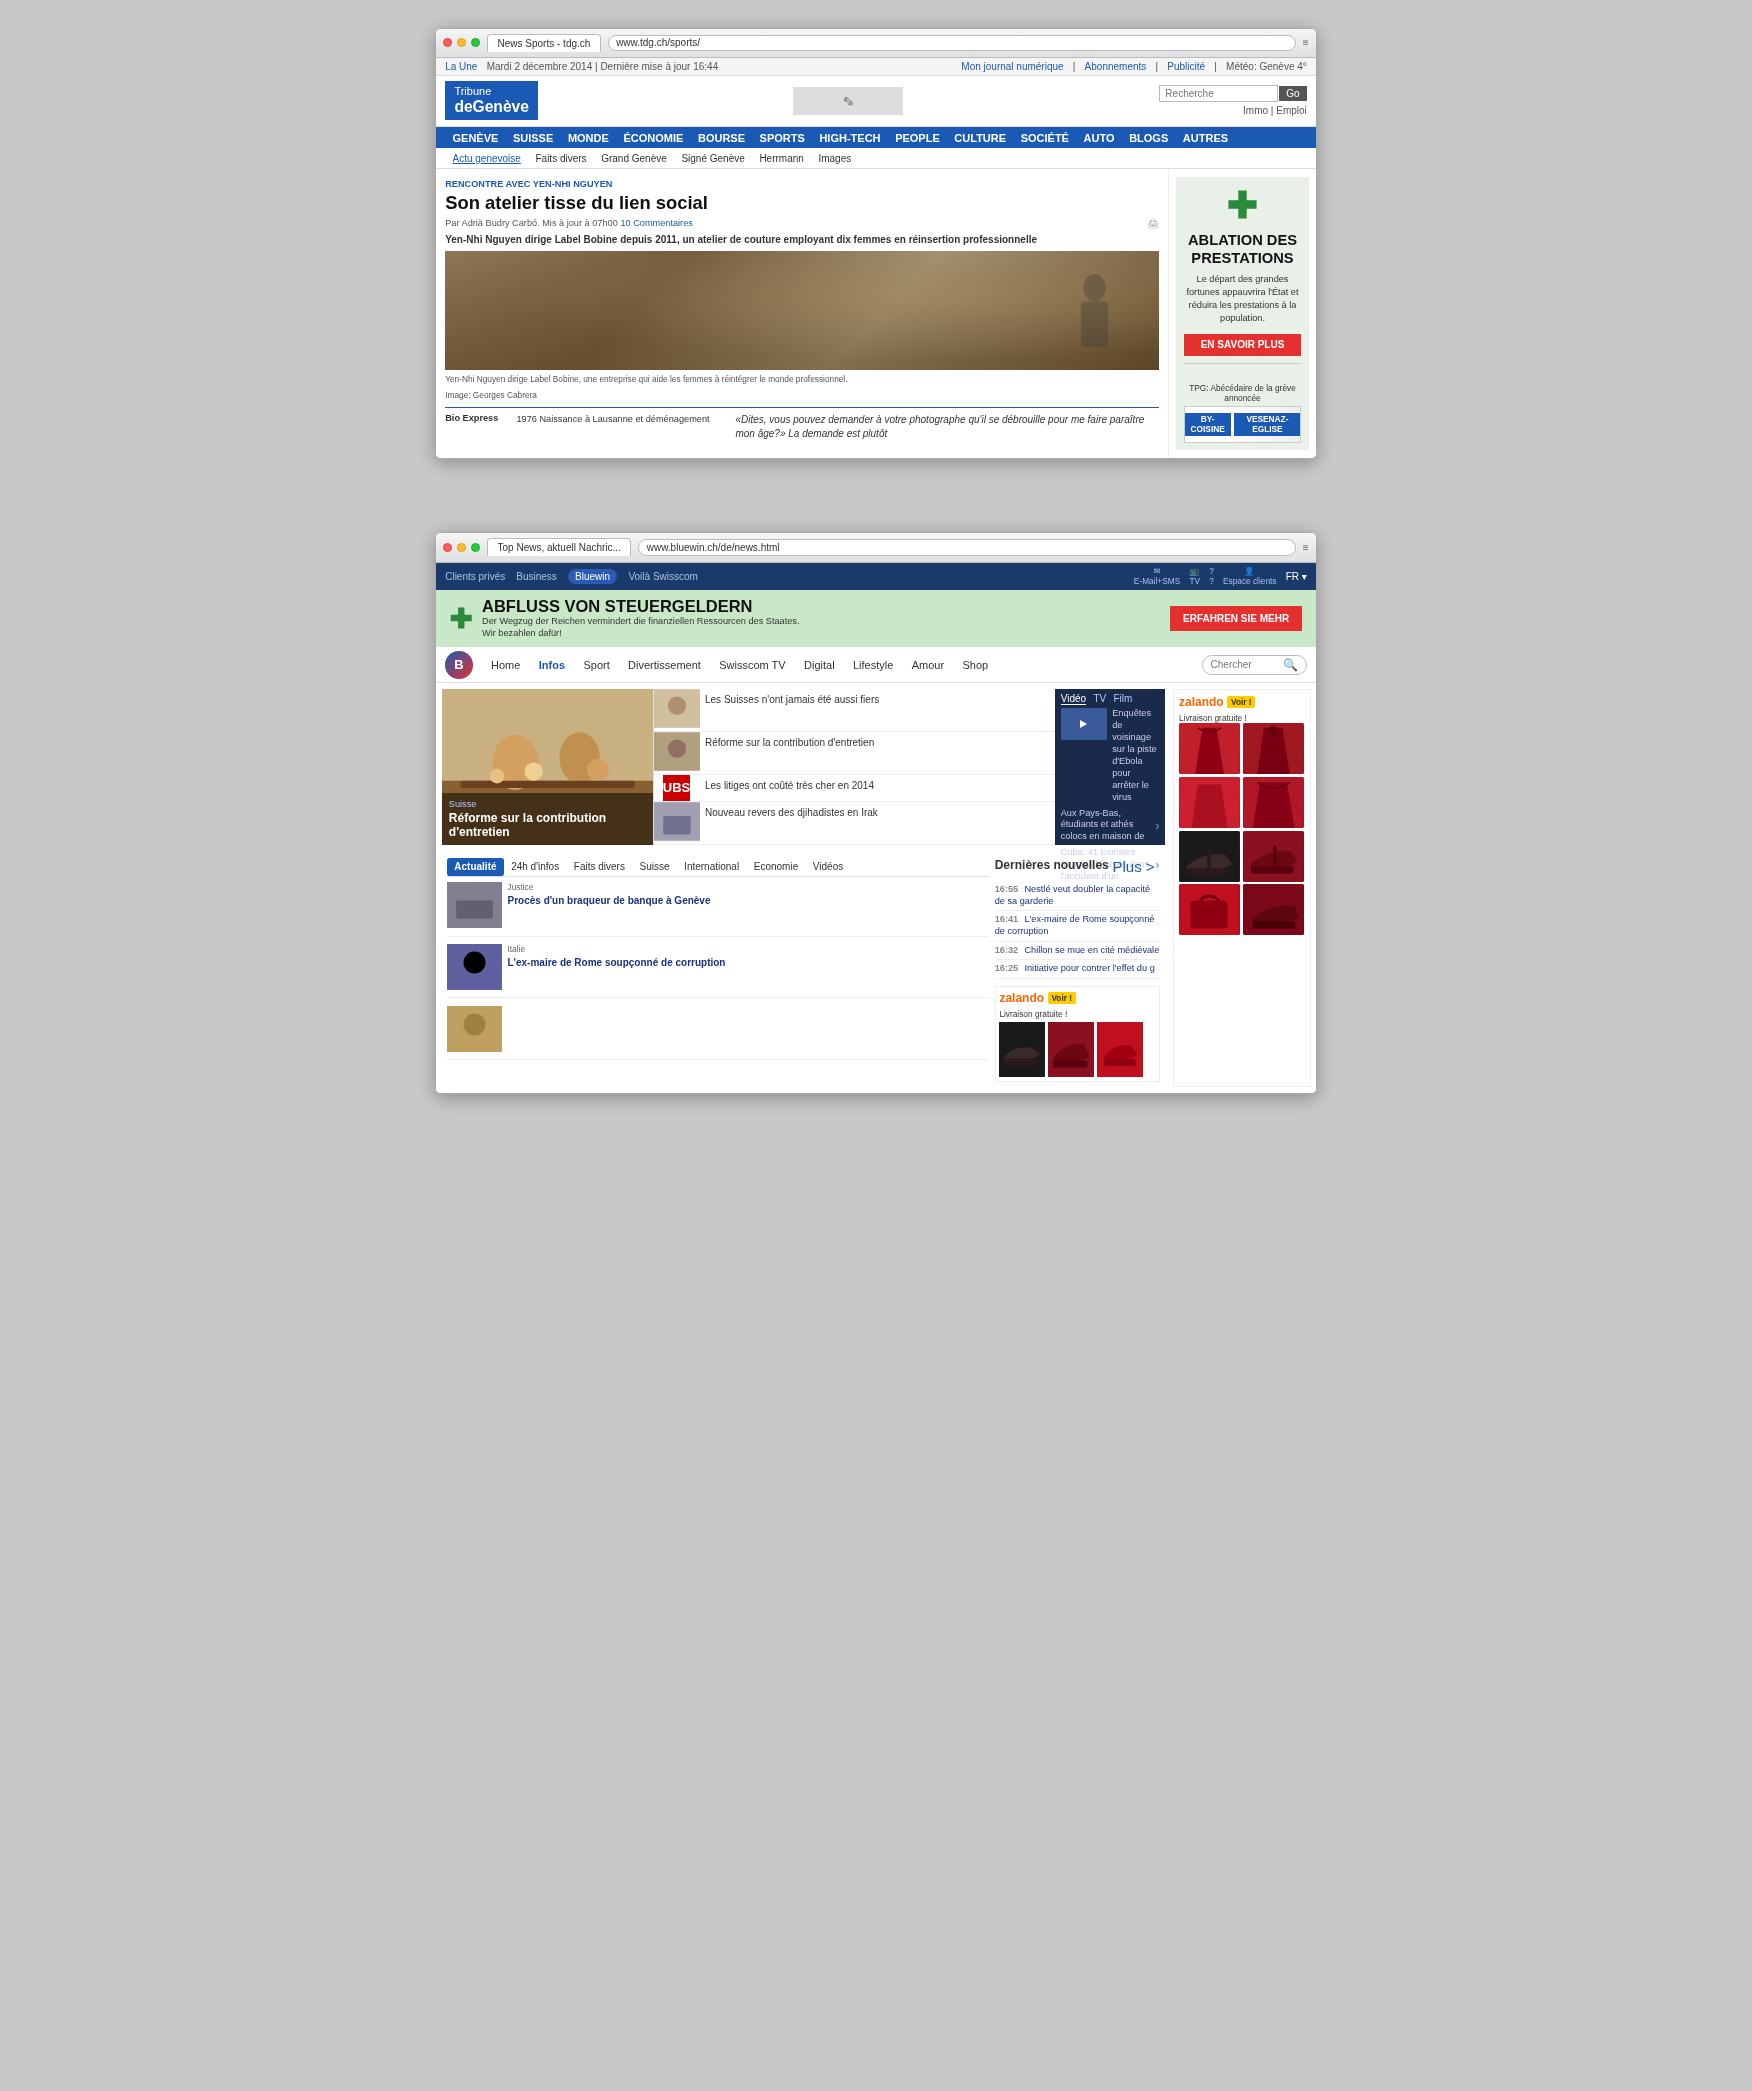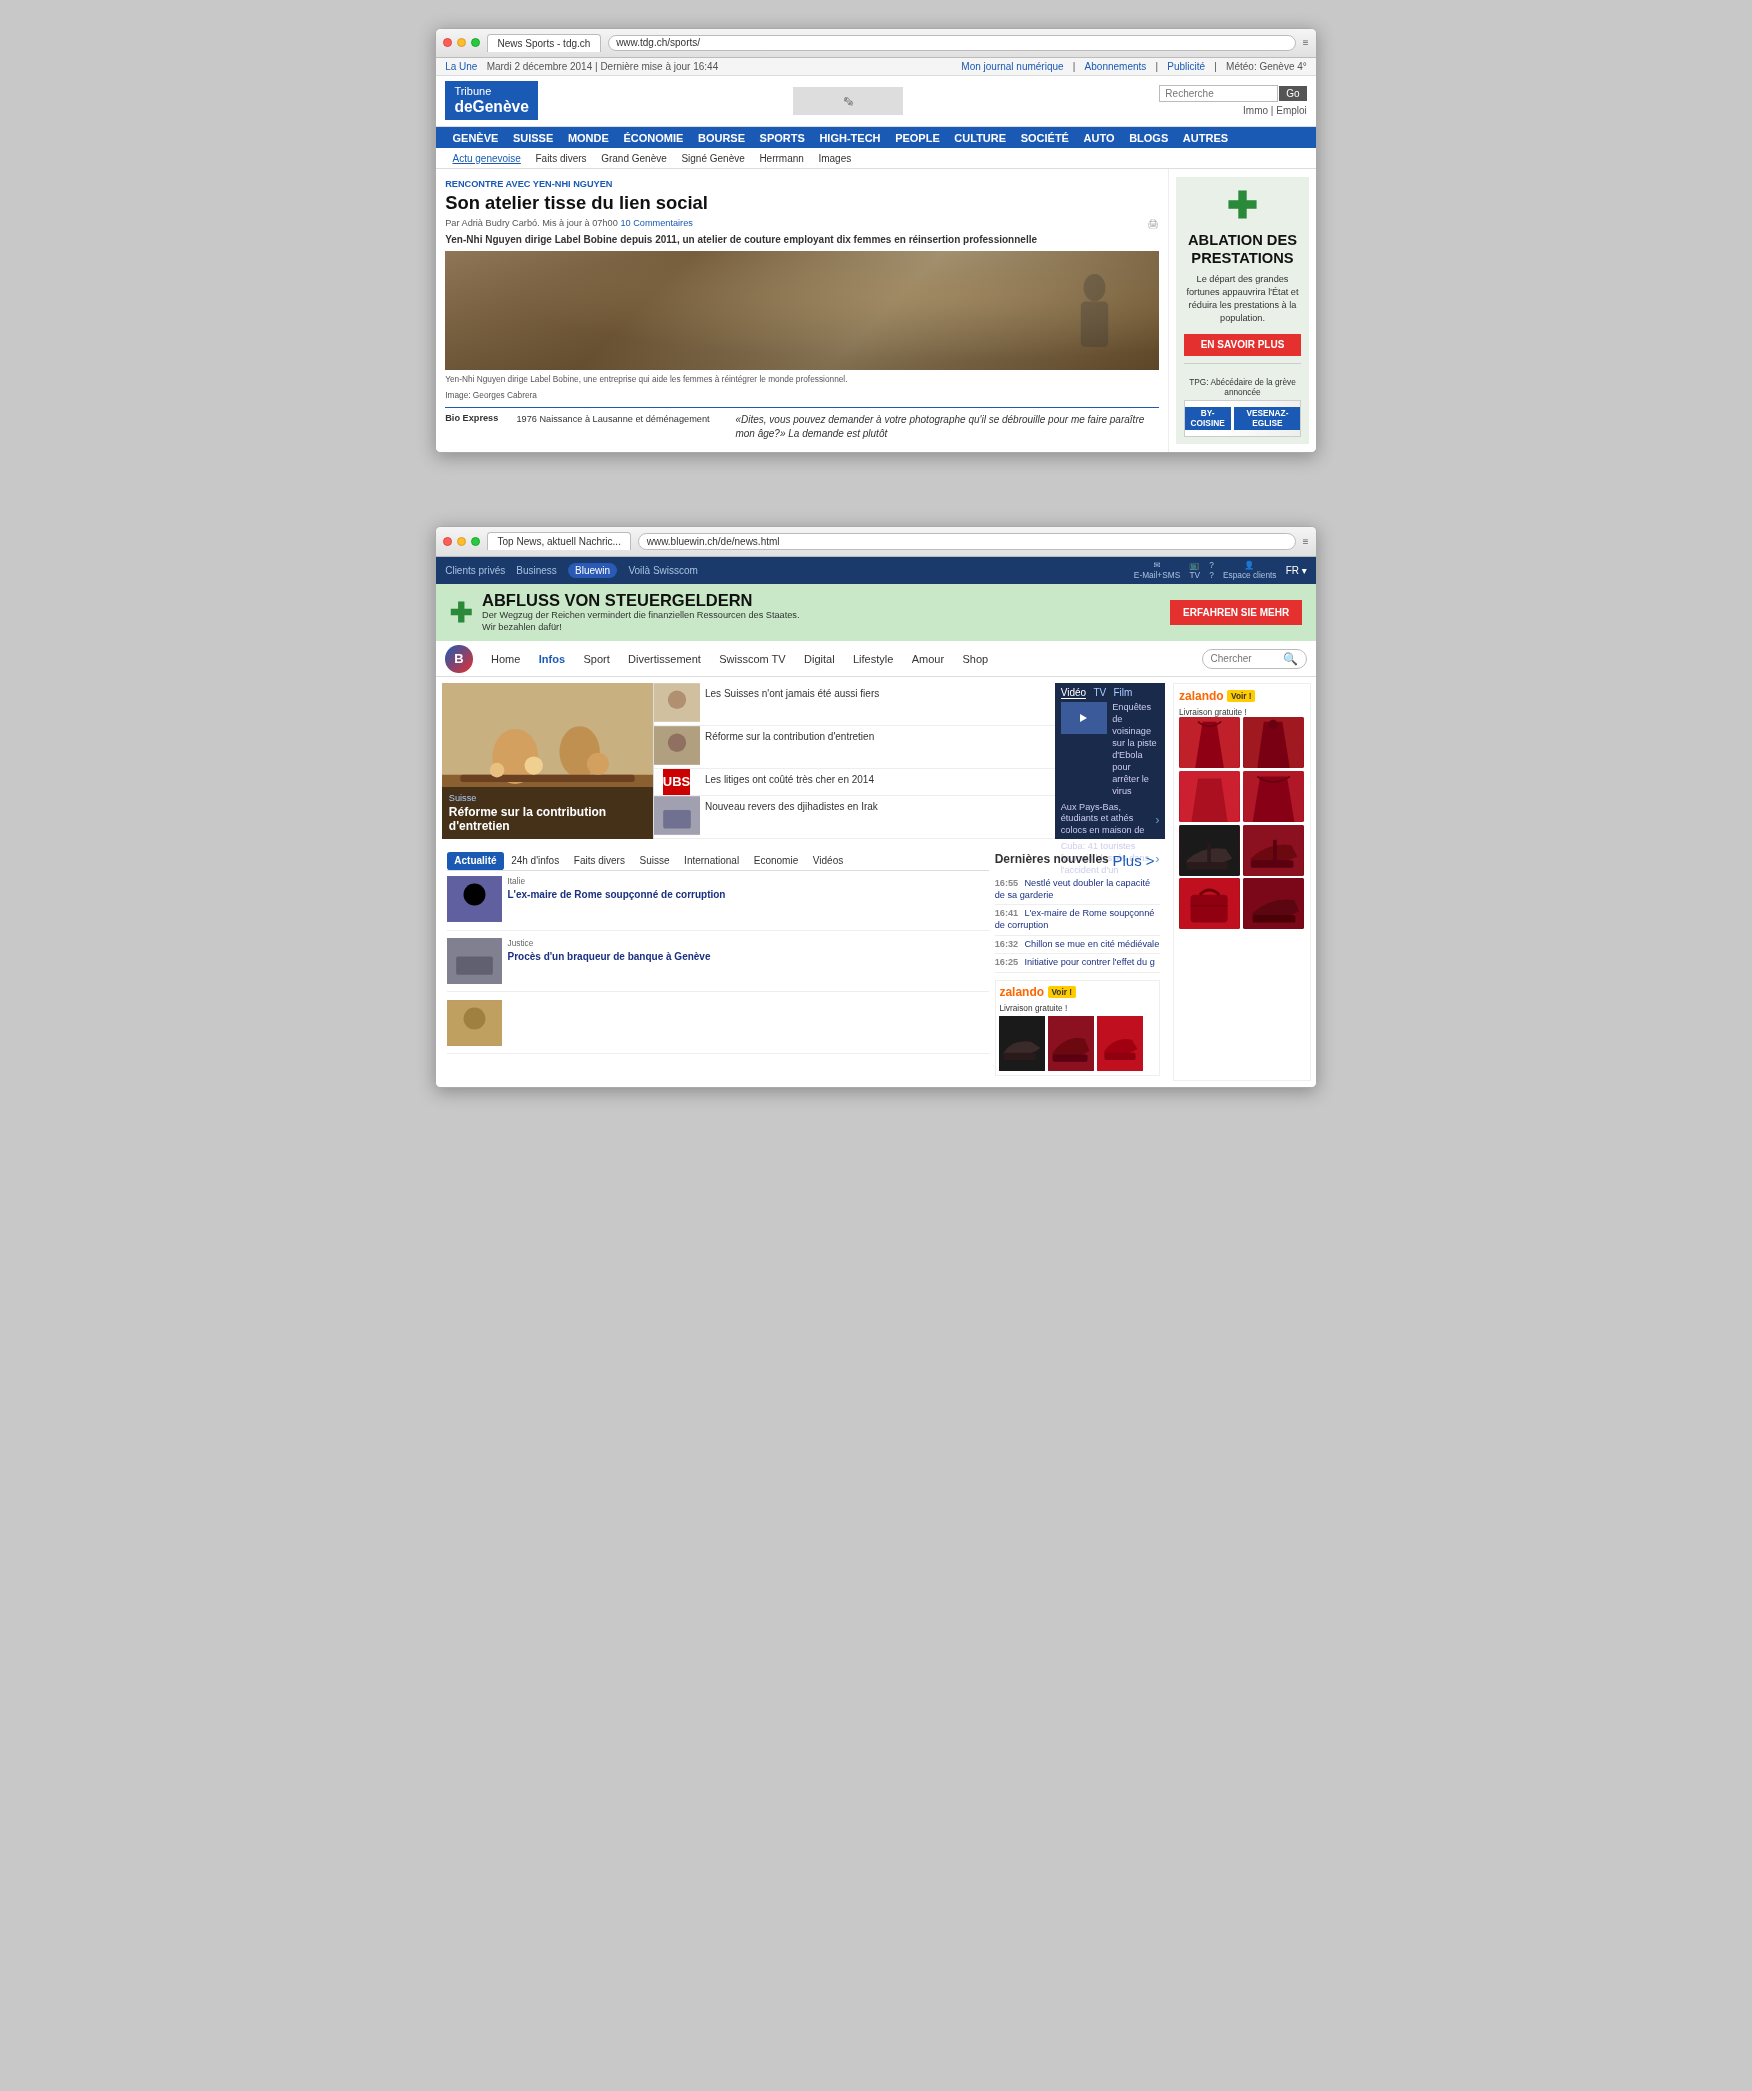--- a/index.html
+++ b/index.html
@@ -287,21 +287,21 @@
       border: none;
       padding: 5.5px 11px;
       font-size: 10px;
       font-weight: bold;
       cursor: pointer;
       width: 100%;
     }
     .tdg-ad-tpg {
       margin-top: 7.3px;
       border-top: 0.9px solid #ccc;
-      padding-top: 13px;
+      padding-top: 19px;
       font-size: 8.3px;
       color: #333;
     }
     .tdg-tpg-img {
       height: 37px;
       background: linear-gradient(to right, #fff 30%, #eee);
       border: 0.9px solid #ccc;
       display: flex;
       align-items: center;
       justify-content: center;
@@ -986,39 +986,39 @@
               <span class="bluewin-tab">Faits divers</span>
               <span class="bluewin-tab">Suisse</span>
               <span class="bluewin-tab">International</span>
               <span class="bluewin-tab">Economie</span>
               <span class="bluewin-tab">Vidéos</span>
             </div>
 
             <div class="bluewin-news-item">
               <div class="bluewin-news-thumb">
                 <svg width="55" height="46" viewBox="0 0 60 50">
+                    <rect width="60" height="50" fill="#808090"></rect>
+                    <rect x="10" y="20" width="40" height="20" fill="#606070" rx="2"></rect>
+                  </svg>
+              </div>
+              <div class="bluewin-news-text">
+                <div class="bluewin-news-category">Justice</div>
+                <div class="bluewin-news-title">Procès d'un braqueur de banque à Genève</div>
+              </div>
+            </div>
+            <div class="bluewin-news-item">
+              <div class="bluewin-news-thumb">
+                <svg width="55" height="46" viewBox="0 0 60 50">
                     <rect width="60" height="50" fill="#6060a0"></rect>
                     <circle cx="30" cy="20" r="12" fill="#4040808"></circle>
                   </svg>
               </div>
               <div class="bluewin-news-text">
                 <div class="bluewin-news-category">Italie</div>
                 <div class="bluewin-news-title">L'ex-maire de Rome soupçonné de corruption</div>
-              </div>
-            </div>
-            <div class="bluewin-news-item">
-              <div class="bluewin-news-thumb">
-                <svg width="55" height="46" viewBox="0 0 60 50">
-                    <rect width="60" height="50" fill="#808090"></rect>
-                    <rect x="10" y="20" width="40" height="20" fill="#606070" rx="2"></rect>
-                  </svg>
-              </div>
-              <div class="bluewin-news-text">
-                <div class="bluewin-news-category">Justice</div>
-                <div class="bluewin-news-title">Procès d'un braqueur de banque à Genève</div>
               </div>
             </div>
             <div class="bluewin-news-item">
               <div class="bluewin-news-thumb">
                 <svg width="55" height="46" viewBox="0 0 60 50">
                     <rect width="60" height="50" fill="#c0a060"></rect>
                     <circle cx="30" cy="20" r="12" fill="#a08040"></circle>
                   </svg>
               </div>
             </div>

